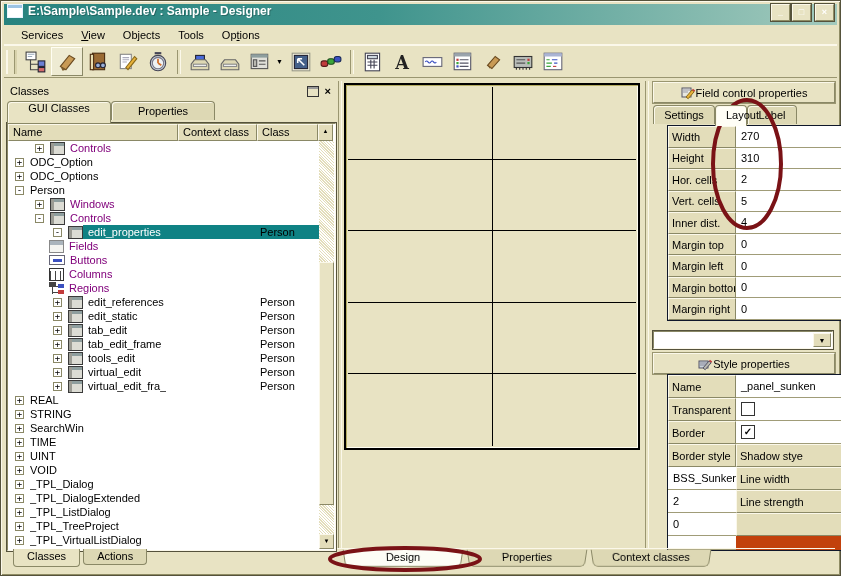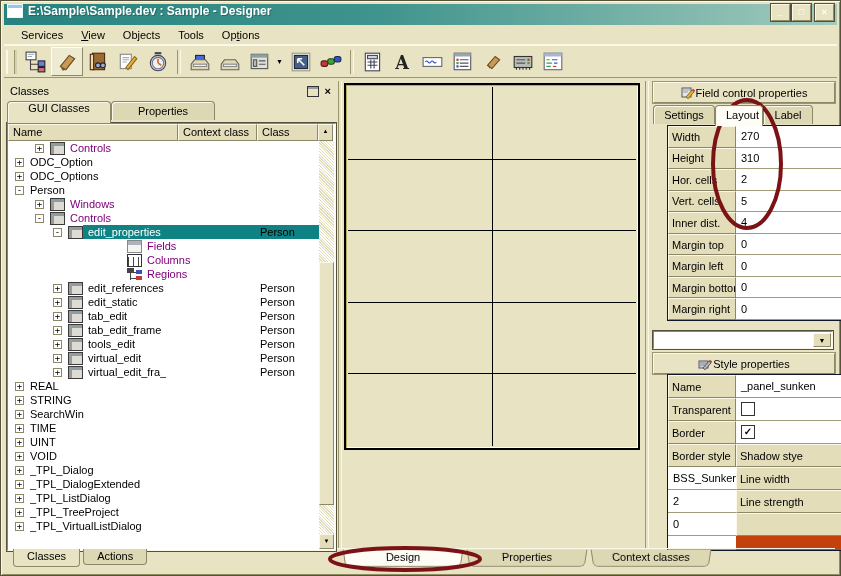--- a/index.html
+++ b/index.html
@@ -32,21 +32,21 @@
   .dock-x{font-weight:bold;font-size:11px;line-height:10px}
   .ltabs{position:absolute;left:2px;top:20px;height:22px;display:flex}
   .tab-top{border:1px solid #8a8866;border-bottom:none;border-radius:4px 4px 0 0;padding:3px 14px 0;background:#ddd8b4;height:19px;box-sizing:border-box;box-shadow:inset 1px 1px 0 #fbf8ea}
   .tab-top.active{background:#e8e3c3;height:22px;position:relative;z-index:2;padding-top:0}
   .ltable{position:absolute;left:2px;top:42px;width:327px;height:426px;border:1px solid;border-color:#8a8866 #fbf8ea #fbf8ea #8a8866;background:#fff;box-shadow:0 0 0 1px #55523b}
   .lheader{position:absolute;left:0;top:0;right:0;height:17px;display:flex}
   .hcell{background:#e3ddba;border:1px solid;border-color:#fbf8ea #8a8866 #8a8866 #fbf8ea;box-sizing:border-box;padding:1px 4px;white-space:nowrap;overflow:hidden}
   .hup{width:15px;background:#e3ddba;border:1px solid;border-color:#fbf8ea #8a8866 #8a8866 #fbf8ea;box-sizing:border-box;font-size:6px;text-align:center;line-height:13px}
   .tree{position:absolute;left:1px;top:17px;right:16px;bottom:1px;background:#fff;overflow:hidden}
   .trow{height:14px;display:flex;align-items:center;position:relative;white-space:nowrap}
-  .lvl0{padding-left:6px}.lvl1{padding-left:26px}.lvl2{padding-left:44px}.lvl3{padding-left:118px}
+  .lvl0{padding-left:6px}.lvl1{padding-left:26px}.lvl2{padding-left:44px}.lvl3{padding-left:40px}
   .exp{width:9px;height:9px;box-sizing:border-box;background:#fff;border:1px solid #8a8866;font-family:"DejaVu Sans Mono",monospace;font-size:9px;line-height:7px;text-align:center;margin-right:6px;flex:none;color:#000}
   .ticon{display:inline-block;box-sizing:border-box;margin-right:5px;flex:none}
   .i-form{width:15px;height:13px;border:1px solid #3a3a3a;background:linear-gradient(90deg,#9c9c94 0 3px,rgba(0,0,0,0) 3px),linear-gradient(180deg,#8e9e9e 0 3px,#dcdcd4 3px)}
   .i-fields{width:15px;height:13px;border:1px solid #888;background:linear-gradient(180deg,#aab4bc 0 4px,#f4f4f0 4px)}
   .i-buttons{width:16px;height:10px;border:1px solid #667;background:linear-gradient(#3b50c0 0 0) 3px 3px/9px 3px no-repeat,#fff}
   .i-columns{width:15px;height:13px;border:1px solid #333;background:linear-gradient(180deg,#fff 0 2px,rgba(0,0,0,0) 2px),repeating-linear-gradient(90deg,#444 0 1px,#fff 1px 5px)}
   .i-regions{width:15px;height:13px;border:0;background:linear-gradient(#444 0 0) 0 0/7px 5px,linear-gradient(#fff 0 0) 1px 1px/5px 3px,linear-gradient(#3b50c0 0 0) 9px 2px/6px 4px,linear-gradient(#c23b3b 0 0) 9px 8px/6px 4px,linear-gradient(#444 0 0) 3px 5px/1px 7px,linear-gradient(#444 0 0) 3px 4px/6px 1px,linear-gradient(#444 0 0) 3px 10px/6px 1px;background-repeat:no-repeat}
   .tlabel{overflow:hidden}
   .bold .tlabel{color:#80007b;font-weight:normal}
   .tclass{position:absolute;left:251px;top:0;line-height:14px;color:#000}
@@ -331,20 +331,24 @@
             <span class="exp">-</span>
             <span class="ticon i-form"></span>
             <span class="tlabel">edit_properties</span>
             <span class="tclass">Person</span>
           </div>
         <div class="trow lvl3 bold">
             <span class="ticon i-fields"></span>
             <span class="tlabel">Fields</span>
           </div>
         <div class="trow lvl3 bold">
+            <span class="ticon i-buttons"></span>
+            <span class="tlabel">Buttons</span>
+          </div>
+        <div class="trow lvl3 bold">
             <span class="ticon i-columns"></span>
             <span class="tlabel">Columns</span>
           </div>
         <div class="trow lvl3 bold">
             <span class="ticon i-regions"></span>
             <span class="tlabel">Regions</span>
           </div>
         <div class="trow lvl2">
             <span class="exp">+</span>
             <span class="ticon i-form"></span>
@@ -457,21 +461,21 @@
             <rect x="1" y="2" width="9" height="9" fill="#e8e8e0" stroke="#556"></rect>
             <path d="M2 4h7M2 6h5" stroke="#99a"></path>
             <path d="M5 11l6-7 2.2 1.7-6 7z" fill="#e8b23a" stroke="#8a6a1a"></path>
             <path d="M11 4l2.2 1.7 1-1.2L12 2.8z" fill="#c23b3b"></path>
           </svg>
         </span>
       <span>Field control properties</span>
     </div>
     <div class="rtabs">
       <span class="tab-top sm" style="width:62px;text-align:center">Settings</span>
-      <span class="tab-top sm whiteact" style="width:48px;text-align:center">Layout</span>
+      <span class="tab-top sm whiteact" style="width:32px;text-align:center">Layout</span>
       <span class="tab-top sm" style="width:50px;text-align:center">Label</span>
     </div>
     <div class="pgrid" style="top:44px;height:194px;grid-template-rows:repeat(9,1fr)">
       <div class="plabel">Width</div>
         <div class="pvalue">270</div>
       <div class="plabel">Height</div>
         <div class="pvalue">310</div>
       <div class="plabel">Hor. cells</div>
         <div class="pvalue">2</div>
       <div class="plabel">Vert. cells</div>

